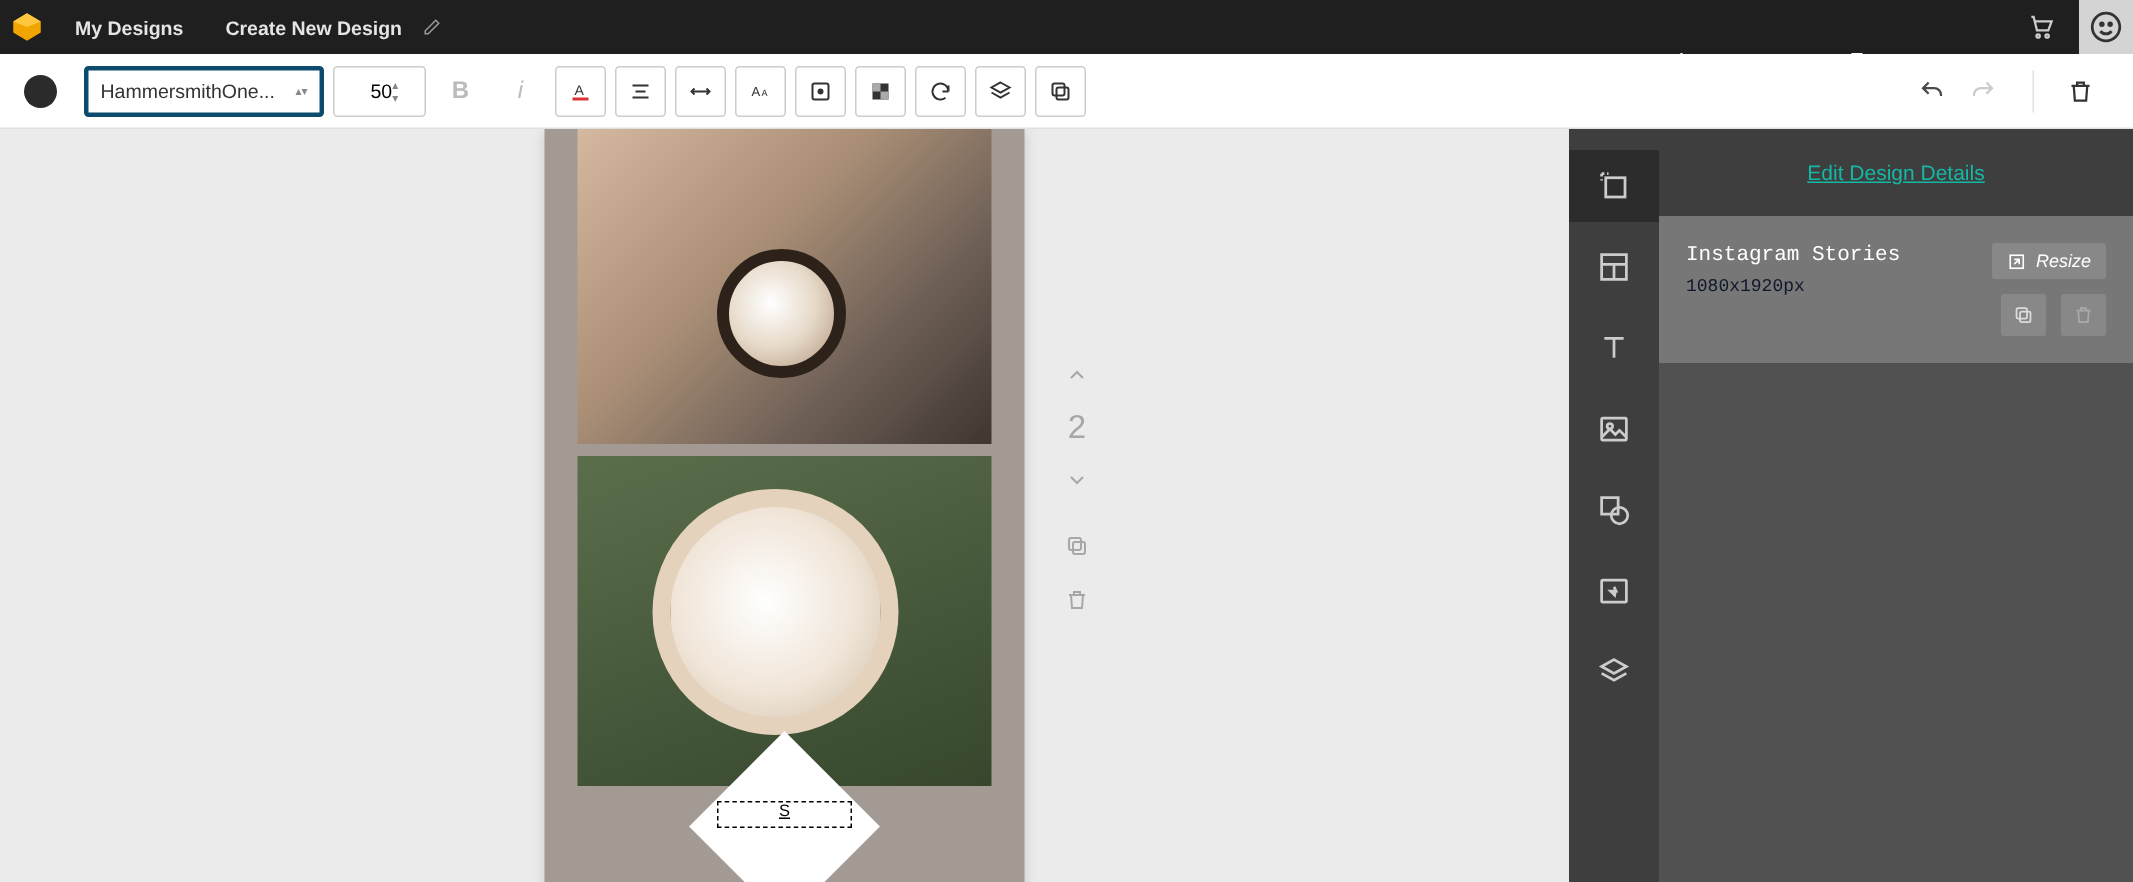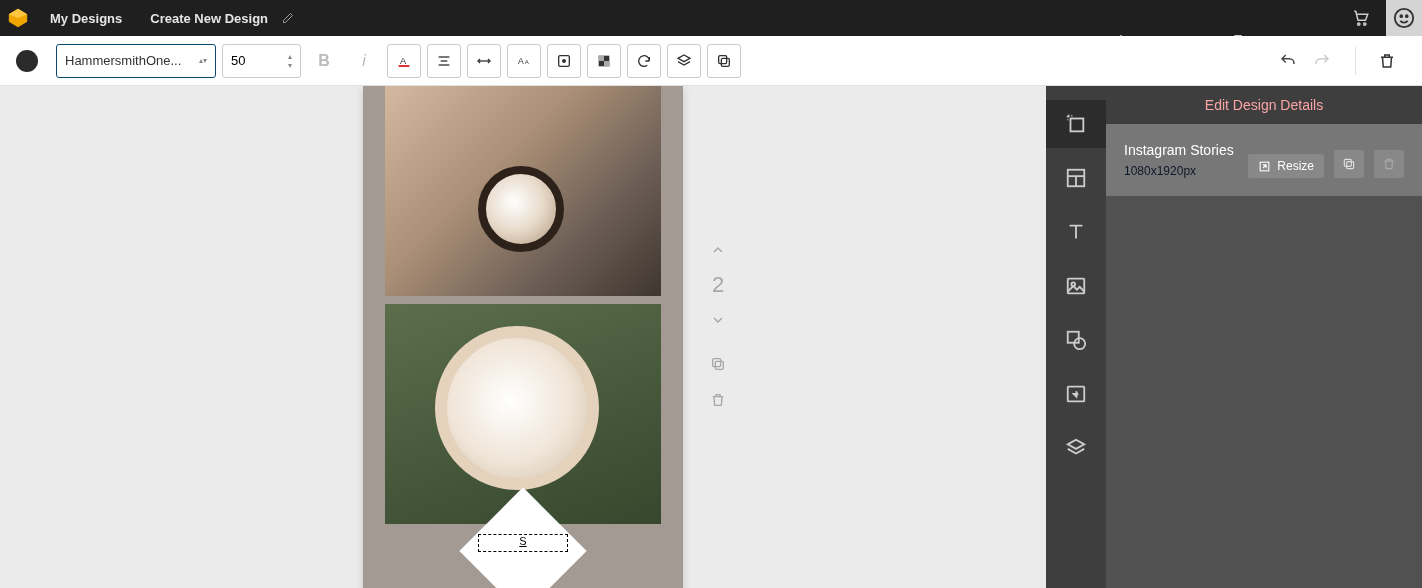--- a/index.html
+++ b/index.html
@@ -69,41 +69,41 @@
   align-items: center;
   padding: 0 16px;
   gap: 6px;
 }
 .color-swatch {
   width: 22px; height: 22px; border-radius: 50%;
   background: #2b2b2b;
   cursor: pointer;
 }
 .font-select {
-  border: 1px solid #0c4a6e;
+  border: 3px solid #0c4a6e;
   border-radius: 3px;
   height: 34px;
   width: 160px;
   display: flex;
   align-items: center;
   padding: 0 8px;
   font-size: 13px;
   cursor: pointer;
   color: #333;
   justify-content: space-between;
   margin-left: 12px;
 }
 .size-input {
   border: 1px solid #ccc;
   border-radius: 3px;
   height: 34px;
-  width: 79px;
-  display: flex;
-  align-items: center;
-  padding: 0 8px;
+  width: 62px;
+  display: flex;
+  align-items: center;
+  padding: 0 24px;
   font-size: 13px;
   justify-content: space-between;
 }
 .stepper { display: flex; flex-direction: column; font-size: 8px; color: #888; }
 .tool-btn {
   width: 34px; height: 34px;
   border: 1px solid #ccc;
   border-radius: 3px;
   display: flex; align-items: center; justify-content: center;
   cursor: pointer;
@@ -215,37 +215,38 @@
 }
 .rail-btn.active { background: #2c2c2c; }
 
 
 .side-panel {
   width: 316px;
   background: #515151;
 }
 .side-panel-header {
   background: #3e3e3e;
-  height: 38px;
+  height: 58px;
   display: flex; align-items: center; justify-content: center;
-  color: #fca5a5;
+  color: #14b8a6;
   font-size: 14px;
+  text-decoration: underline;
 }
 .artboard-card {
   background: #777777;
   margin: 0;
   padding: 18px 18px 18px 18px;
   position: relative;
   display: flex;
   justify-content: space-between;
 }
-.artboard-info { color: #fff; }
+.artboard-info { color: #fff; font-family: Liberation Mono, monospace; }
 .artboard-title { font-size: 14px; }
 .artboard-dims { font-size: 12px; color: #0f172a; margin-top: 6px; }
-.artboard-actions { display: flex; flex-direction: row; gap: 10px; align-items: flex-end; }
+.artboard-actions { display: flex; flex-direction: column; gap: 10px; align-items: flex-end; font-style: italic; }
 .resize-btn {
   background: #888; color: #fff;
   padding: 5px 10px;
   font-size: 12px;
   border-radius: 2px;
   cursor: pointer;
   display: flex; gap: 6px; align-items: center;
 }
 .mini-actions { display: flex; gap: 10px; }
 .mini-btn {

